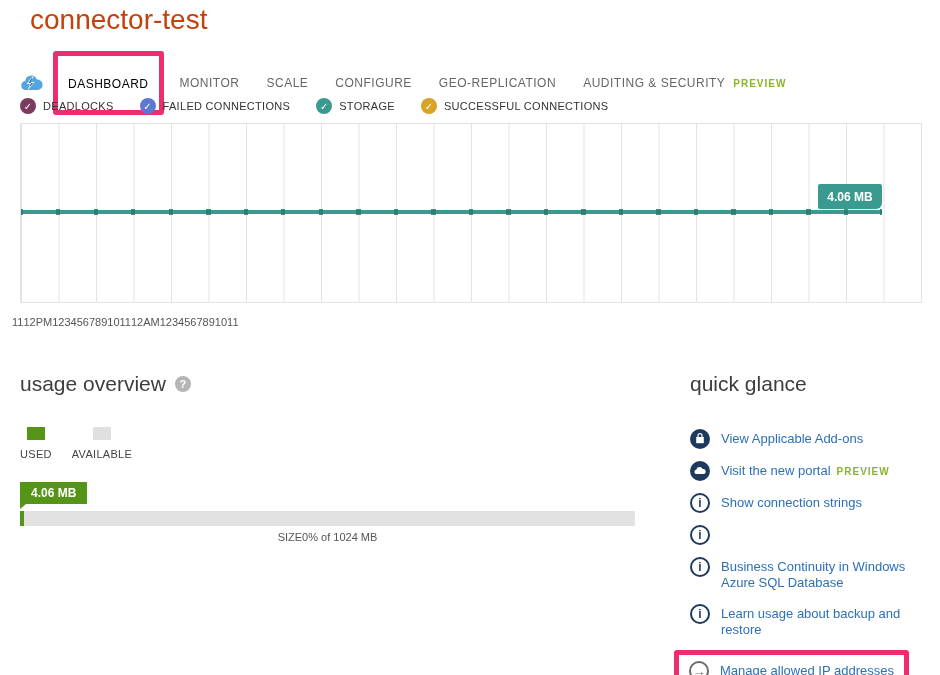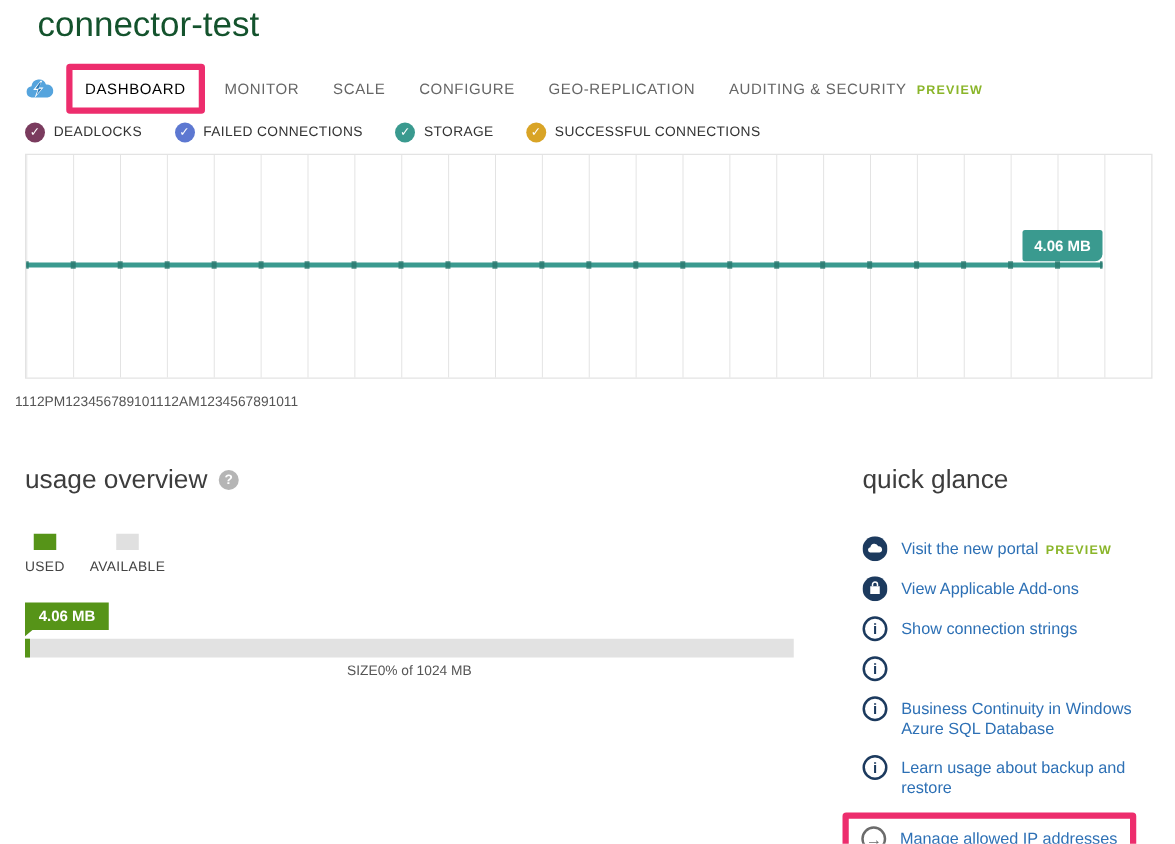--- a/index.html
+++ b/index.html
@@ -2,27 +2,27 @@
 <html><head>
 <meta charset="utf-8">
 <style>
   * { margin:0; padding:0; box-sizing:border-box; }
   html,body { width:940px; height:675px; background:#fff; overflow:hidden;
               font-family:"Liberation Sans", sans-serif; }
   .page { position:relative; width:940px; height:675px; background:#fff; }
 
   
   .page-title { position:absolute; left:30px; top:4px; font-size:28px; font-weight:300;
-                color:#14532d; }
+                color:#c2410c; }
 
   
   .tabs { position:absolute; left:20px; top:51px; display:flex; align-items:center; }
   .tab-cloud { margin-right:10px; display:flex; }
   .annot-box { border:5px solid #ed2d6d; border-radius:3px; }
-  .dash-annot { padding:6px 10px; margin-right:16px; background:#fff; }
+  .dash-annot { padding:18px 10px; margin-right:16px; background:#fff; }
   .tab { font-size:12px; letter-spacing:.5px; color:#666; margin-right:27px; cursor:pointer;
          white-space:nowrap; }
   .tab.active { color:#000; margin-right:0; }
   .tab-preview { color:#8ab529; font-size:10px; font-weight:bold; letter-spacing:1px;
                  margin-left:8px; }
 
   
   .metric-bar { position:absolute; left:20px; top:98px; width:902px; display:flex;
                 justify-content:space-between; align-items:center; }
   .m-legend { display:flex; gap:26px; }
@@ -204,37 +204,37 @@
   <div class="quick">
     <div class="section-title">
       <span>quick glance</span>
     </div>
     <div class="links">
 
       <div class="link-row">
         <span class="link-icon">
           <svg width="20" height="20" viewBox="0 0 20 20">
             <circle cx="10" cy="10" r="10" fill="#1c3a5e"></circle>
-            <path d="M6 13 A2.2 2.2 0 0 1 6.3 8.7 A3.3 3.3 0 0 1 12.6 8 A2.5 2.5 0 0 1 13.6 13 Z" fill="#fff"></path>
-          </svg>
-        </span>
-        <span class="link-label">
-          <span>Visit the new portal</span><span class="link-preview">PREVIEW</span>
-        </span>
-      </div>
-
-      <div class="link-row">
-        <span class="link-icon">
-          <svg width="20" height="20" viewBox="0 0 20 20">
-            <circle cx="10" cy="10" r="10" fill="#1c3a5e"></circle>
             <path d="M8 8 V6.6 a2 2 0 0 1 4 0 V8" fill="none" stroke="#fff" stroke-width="1.2"></path>
             <rect x="6.2" y="8" width="7.6" height="6.2" fill="#fff"></rect>
           </svg>
         </span>
         <span class="link-label">View Applicable Add-ons</span>
+      </div>
+
+      <div class="link-row">
+        <span class="link-icon">
+          <svg width="20" height="20" viewBox="0 0 20 20">
+            <circle cx="10" cy="10" r="10" fill="#1c3a5e"></circle>
+            <path d="M6 13 A2.2 2.2 0 0 1 6.3 8.7 A3.3 3.3 0 0 1 12.6 8 A2.5 2.5 0 0 1 13.6 13 Z" fill="#fff"></path>
+          </svg>
+        </span>
+        <span class="link-label">
+          <span>Visit the new portal</span><span class="link-preview">PREVIEW</span>
+        </span>
       </div>
 
       <div class="link-row">
         <span class="link-icon">
           <span class="ring">i</span>
         </span>
         <span class="link-label">Show connection strings</span>
       </div>
 
       <div class="link-row">

